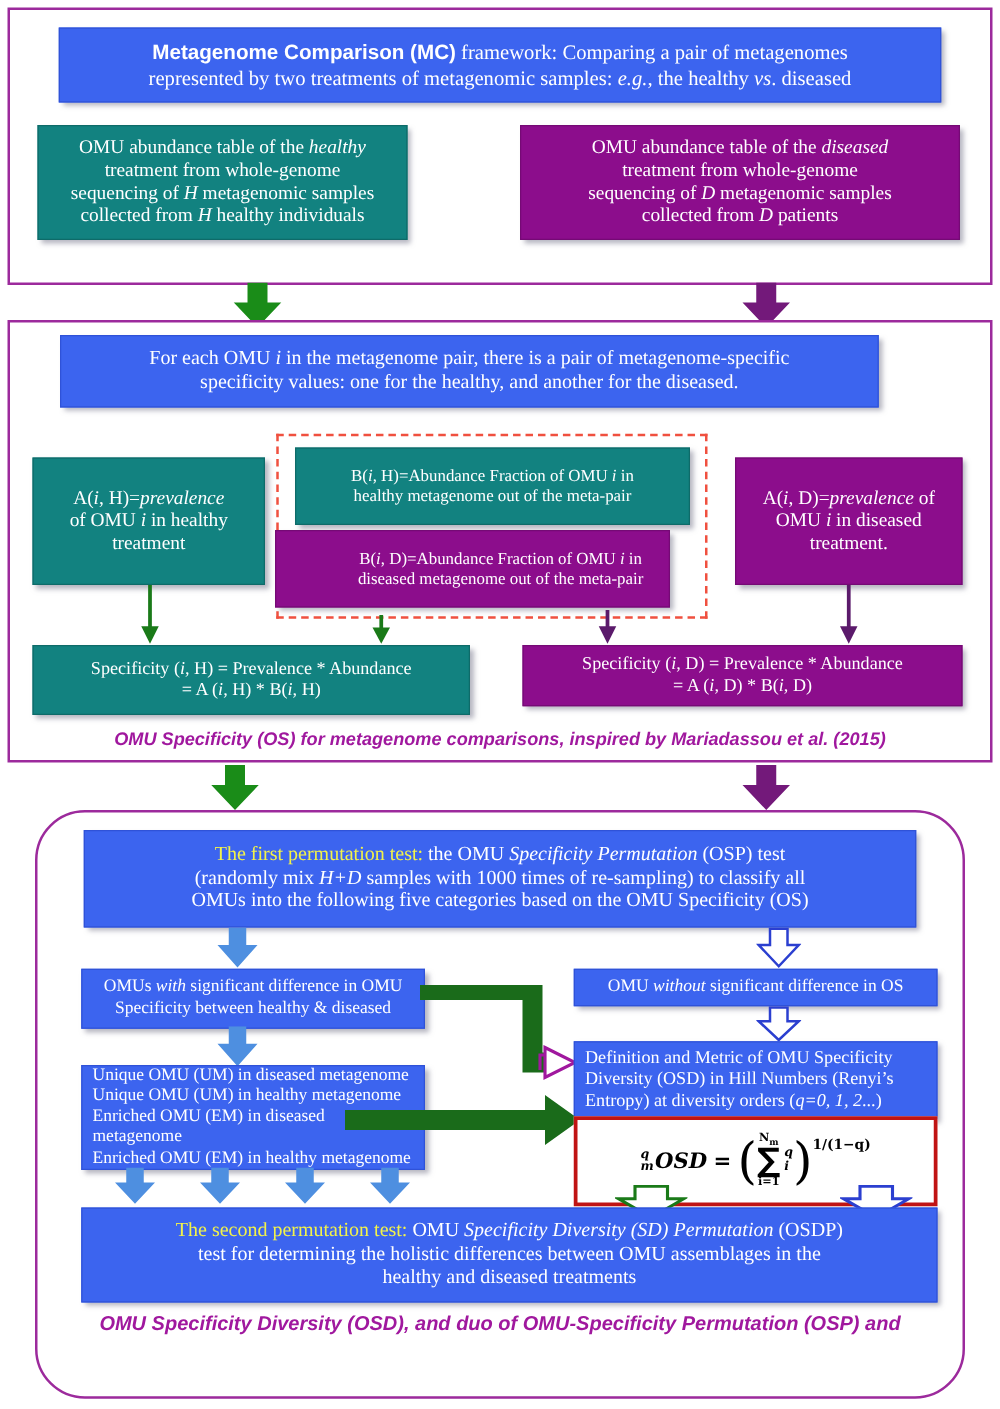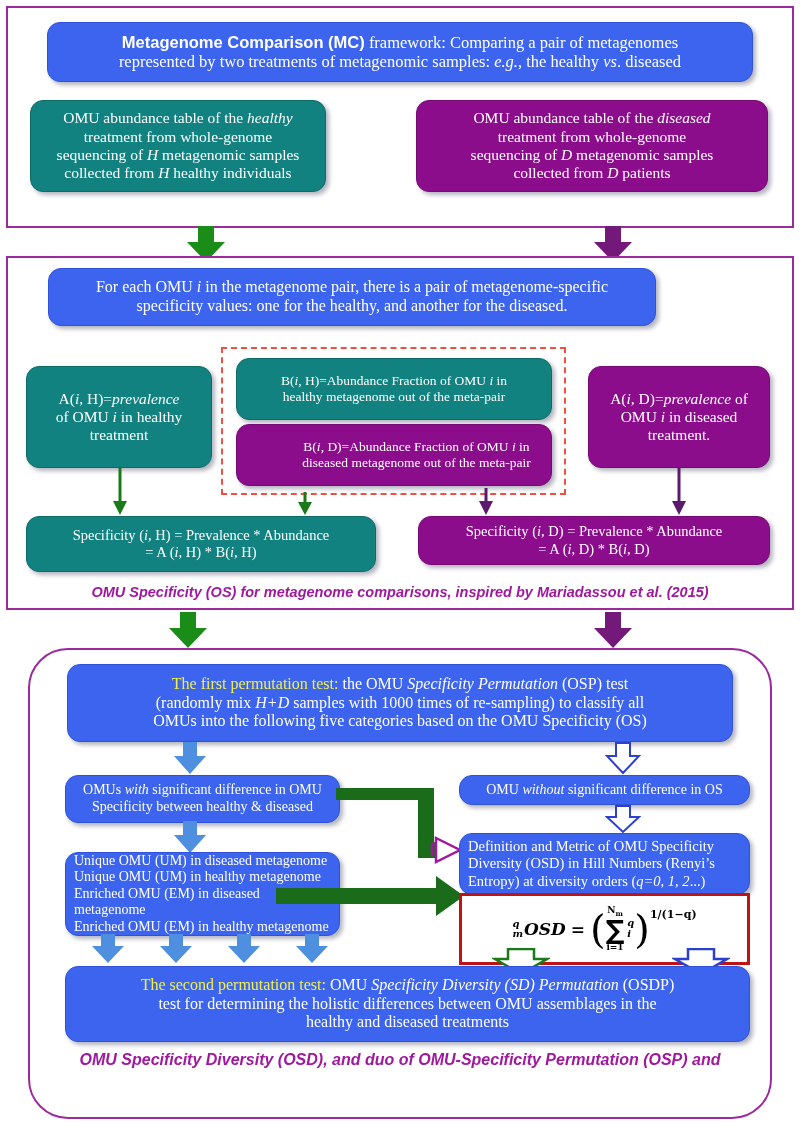--- a/index.html
+++ b/index.html
@@ -13,21 +13,20 @@
   .page{position:relative;width:800px;height:1127px;}
 
   
   .box{
     position:absolute;
     box-sizing:border-box;
     display:flex;align-items:center;justify-content:center;
     text-align:center;
     line-height:1.18;
     color:#fff;
-    border-radius:13px;
   }
   .shadow{box-shadow:3px 3px 4px rgba(120,120,140,.55);}
   .blue{background:#3c64ef;border:1px solid #2f52d8;}
   .teal{background:#128280;border:1px solid #0e6b69;}
   .purple{background:#8c0d8c;border:1px solid #750a75;}
 
   
   .panel{
     position:absolute;box-sizing:border-box;
     border:2px solid #9c2a9c;background:#fff;
@@ -118,21 +117,21 @@
 
   <svg class="arrow" style="left:185px;top:226px;" width="42" height="38" viewBox="0 0 42 38">
     <polygon points="13,0 29,0 29,16 40,16 21,36 2,16 13,16" fill="#1a8c18"></polygon>
   </svg>
   <svg class="arrow" style="left:592px;top:226px;" width="42" height="38" viewBox="0 0 42 38">
     <polygon points="13,0 29,0 29,16 40,16 21,36 2,16 13,16" fill="#73197a"></polygon>
   </svg>
 
   <div class="panel" style="left:6px;top:256px;width:788px;height:354px;"></div>
 
-  <div class="box blue shadow" style="left:48px;top:268px;width:608px;height:58px;font-size:16px;">
+  <div class="box blue shadow" style="left:48px;top:268px;width:655px;height:58px;font-size:16px;">
     <div class="inner">
       <span>For each OMU </span><span class="it">i</span><span> in the metagenome pair, there is a pair of metagenome-specific</span><br>
       <span>specificity values: one for the healthy, and another for the diseased.</span>
     </div>
   </div>
 
   <div class="dashed" style="left:221px;top:347px;width:345px;height:148px;"></div>
 
   <div class="box teal shadow" style="left:26px;top:366px;width:186px;height:102px;font-size:15.5px;">
     <div class="inner">
@@ -142,21 +141,21 @@
     </div>
   </div>
 
   <div class="box teal shadow" style="left:236px;top:358px;width:316px;height:62px;font-size:13.5px;">
     <div class="inner">
       <span>B(</span><span class="it">i</span><span>, H)=Abundance Fraction of OMU </span><span class="it">i</span><span> in</span><br>
       <span>healthy metagenome out of the meta-pair</span>
     </div>
   </div>
 
-  <div class="box purple shadow" style="left:236px;top:424px;width:316px;height:62px;font-size:13.5px;padding-left:45px;">
+  <div class="box purple shadow" style="left:220px;top:424px;width:316px;height:62px;font-size:13.5px;padding-left:45px;">
     <div class="inner">
       <span>B(</span><span class="it">i</span><span>, D)=Abundance Fraction of OMU </span><span class="it">i</span><span> in</span><br>
       <span>diseased metagenome out of the meta-pair</span>
     </div>
   </div>
 
   <div class="box purple shadow" style="left:588px;top:366px;width:182px;height:102px;font-size:15.5px;">
     <div class="inner">
       <span>A(</span><span class="it">i</span><span>, D)=</span><span class="it">prevalence</span><span> of</span><br>
       <span>OMU </span><span class="it">i</span><span> in diseased</span><br>

